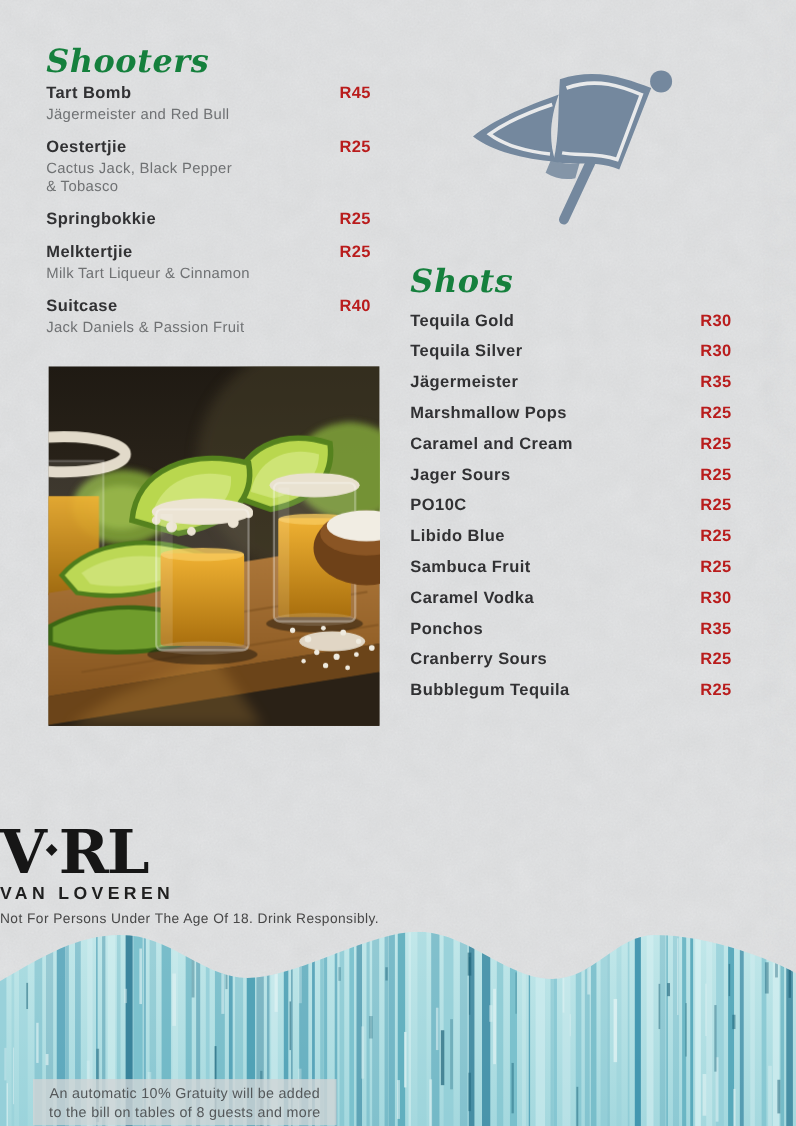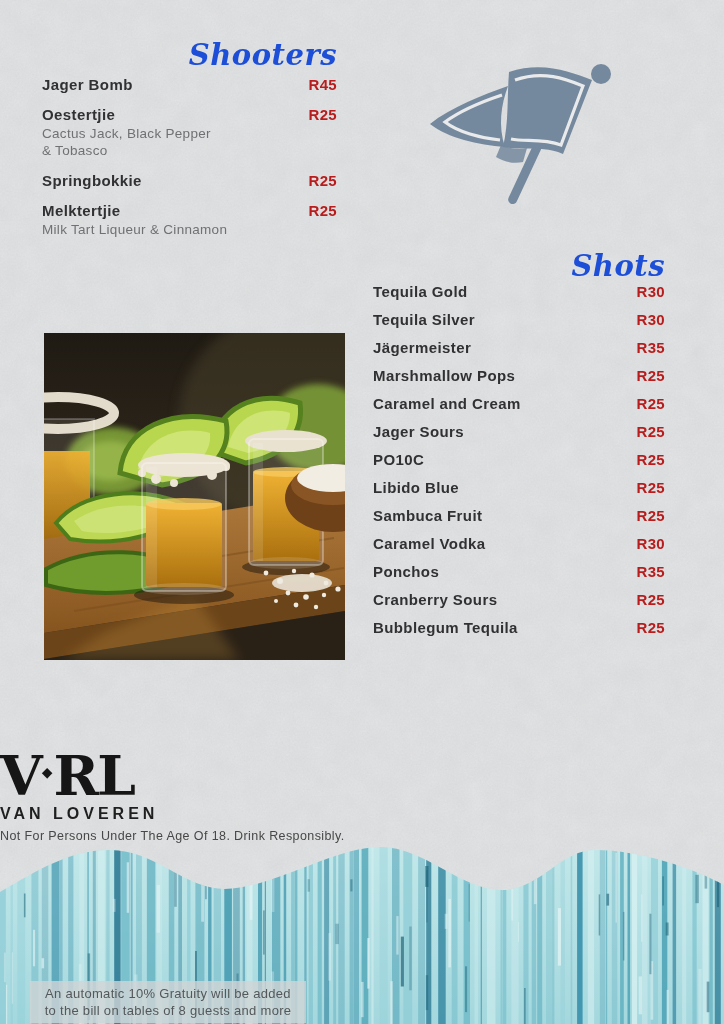--- a/index.html
+++ b/index.html
@@ -1,26 +1,26 @@
 <!DOCTYPE html>
 <html><head>
 <meta charset="utf-8">
 <style>
   html,body{margin:0;padding:0;}
   body{font-family:"Liberation Sans",sans-serif;background:#cfd0d2;}
   .page{position:relative;width:724px;height:1024px;margin:0 auto;background:#e9eaeb;overflow:hidden;}
   .paper-noise{position:absolute;left:0;top:0;width:724px;height:1024px;pointer-events:none;}
 
   .script-heading{
-    margin:0;position:absolute;text-align:right;
+    margin:0;position:absolute;text-align:left;
     font-family:"DejaVu Serif",serif;font-style:italic;font-weight:bold;
-    font-size:29px;color:#1d4ed8;letter-spacing:0.5px;
+    font-size:29px;color:#15803d;letter-spacing:0.5px;
   }
   #shooters-heading{left:42px;top:38px;width:295px;}
-  #shots-heading{left:373px;top:249px;width:292px;}
+  #shots-heading{left:373px;top:238px;width:292px;}
 
   .menu-list{position:absolute;}
   #shooters-list{left:42px;top:76px;width:295px;}
   #shots-list{left:373px;top:283px;width:292px;}
 
   .menu-item{margin-bottom:13px;}
   #shots-list .menu-item{margin-bottom:11px;}
   #shots-list .menu-item.extra-gap{margin-top:9px;}
   .mi-row{display:flex;justify-content:space-between;align-items:baseline;}
   .mi-name{font-size:15px;font-weight:bold;color:#313133;letter-spacing:0.4px;}
@@ -59,23 +59,24 @@
     </filter>
     <rect width="724" height="1024" filter="url(#pnBlotch)" opacity="0.35"></rect>
     <rect width="724" height="1024" filter="url(#pnFine)" opacity="0.22"></rect>
   </svg>
 
   <section>
     <h2 class="script-heading" id="shooters-heading">Shooters</h2>
     <div class="menu-list" id="shooters-list">
         <div class="menu-item">
       <div class="mi-row">
-        <span class="mi-name">Jager Bomb</span>
+        <span class="mi-name">Tart Bomb</span>
         <span class="mi-price">R45</span>
       </div>
+      <div class="mi-desc">Jägermeister and Red Bull</div>
     </div>
         <div class="menu-item">
       <div class="mi-row">
         <span class="mi-name">Oestertjie</span>
         <span class="mi-price">R25</span>
       </div>
       <div class="mi-desc">Cactus Jack, Black Pepper
 &amp; Tobasco</div>
     </div>
         <div class="menu-item">
@@ -83,20 +84,27 @@
         <span class="mi-name">Springbokkie</span>
         <span class="mi-price">R25</span>
       </div>
     </div>
         <div class="menu-item">
       <div class="mi-row">
         <span class="mi-name">Melktertjie</span>
         <span class="mi-price">R25</span>
       </div>
       <div class="mi-desc">Milk Tart Liqueur &amp; Cinnamon</div>
+    </div>
+        <div class="menu-item">
+      <div class="mi-row">
+        <span class="mi-name">Suitcase</span>
+        <span class="mi-price">R40</span>
+      </div>
+      <div class="mi-desc">Jack Daniels &amp; Passion Fruit</div>
     </div>
       </div>
   </section>
 
   <svg class="flag" width="235" height="170" viewBox="0 0 235 170">
     <g fill="#74889e">
       <circle cx="196" cy="24" r="10"></circle>
       <rect x="130" y="24" width="9" height="136" rx="4.5" transform="rotate(25 134.5 92)"></rect>
       <path d="M104,22 C138,11 165,22 187,30 L158,104 C136,95 117,101 98,97 C104,72 102,47 104,22 Z"></path>
       <path d="M103,36 C78,45 46,57 25,74 C43,88 73,95 100,97 C93,76 96,55 103,36 Z"></path>

